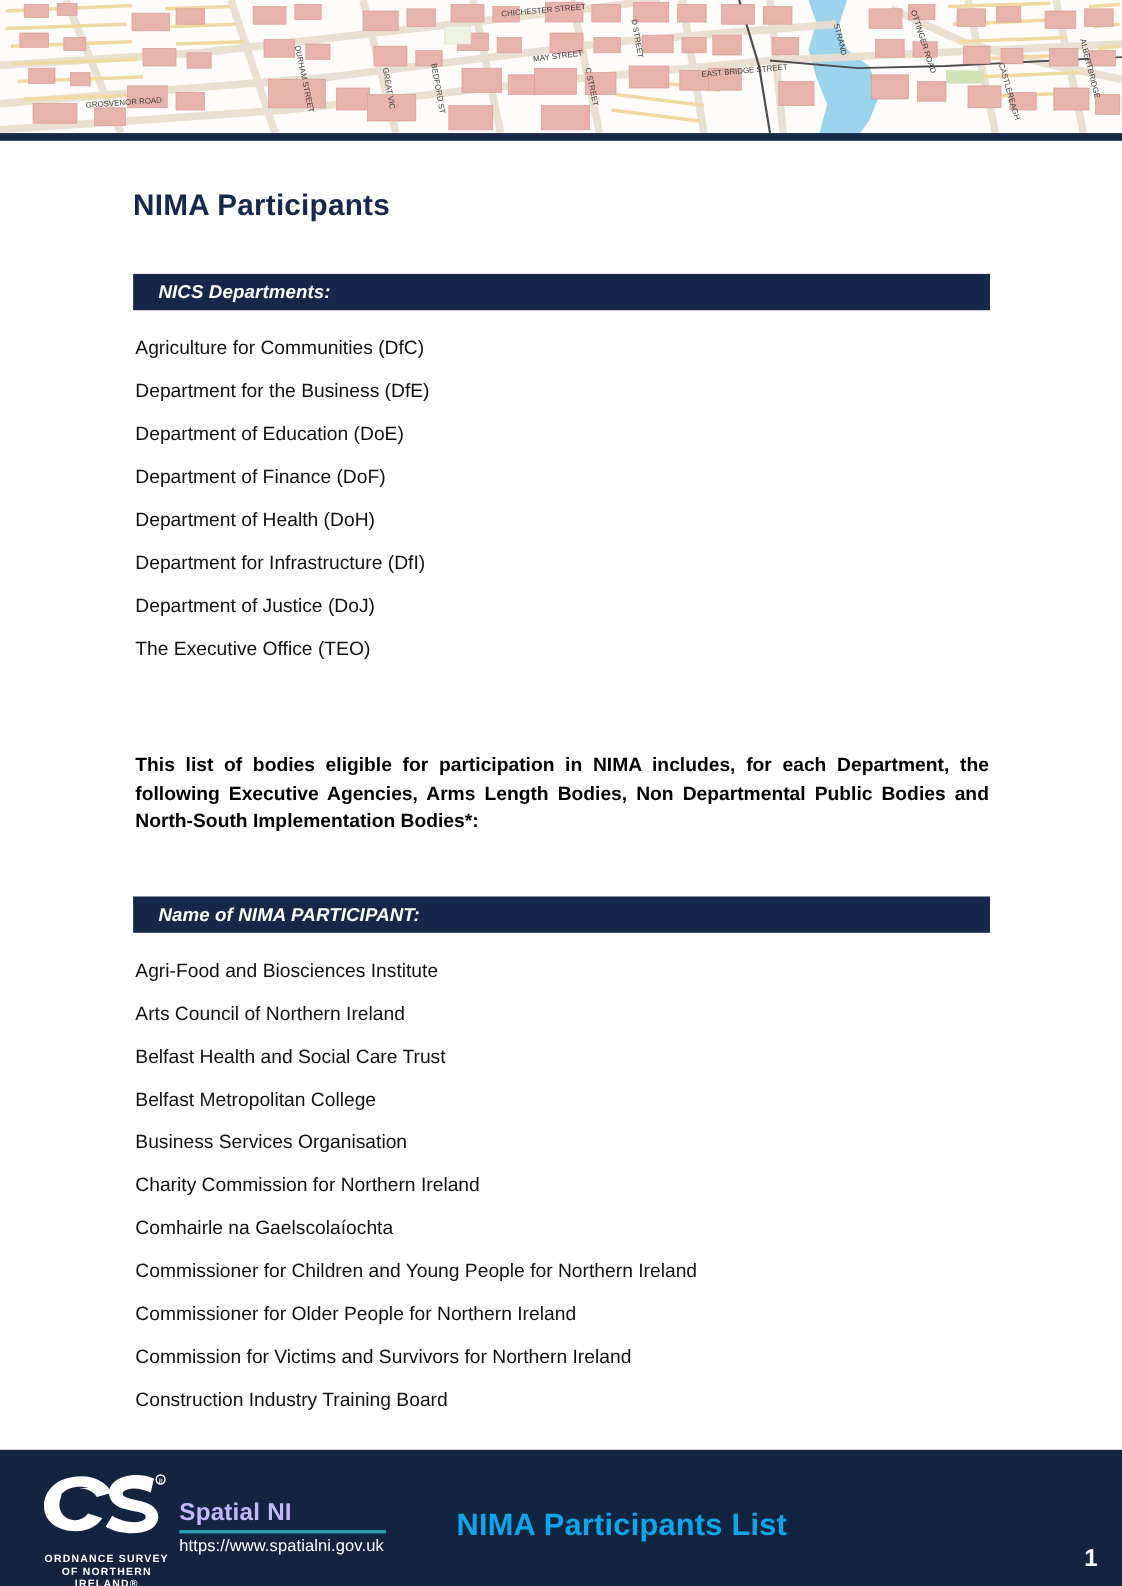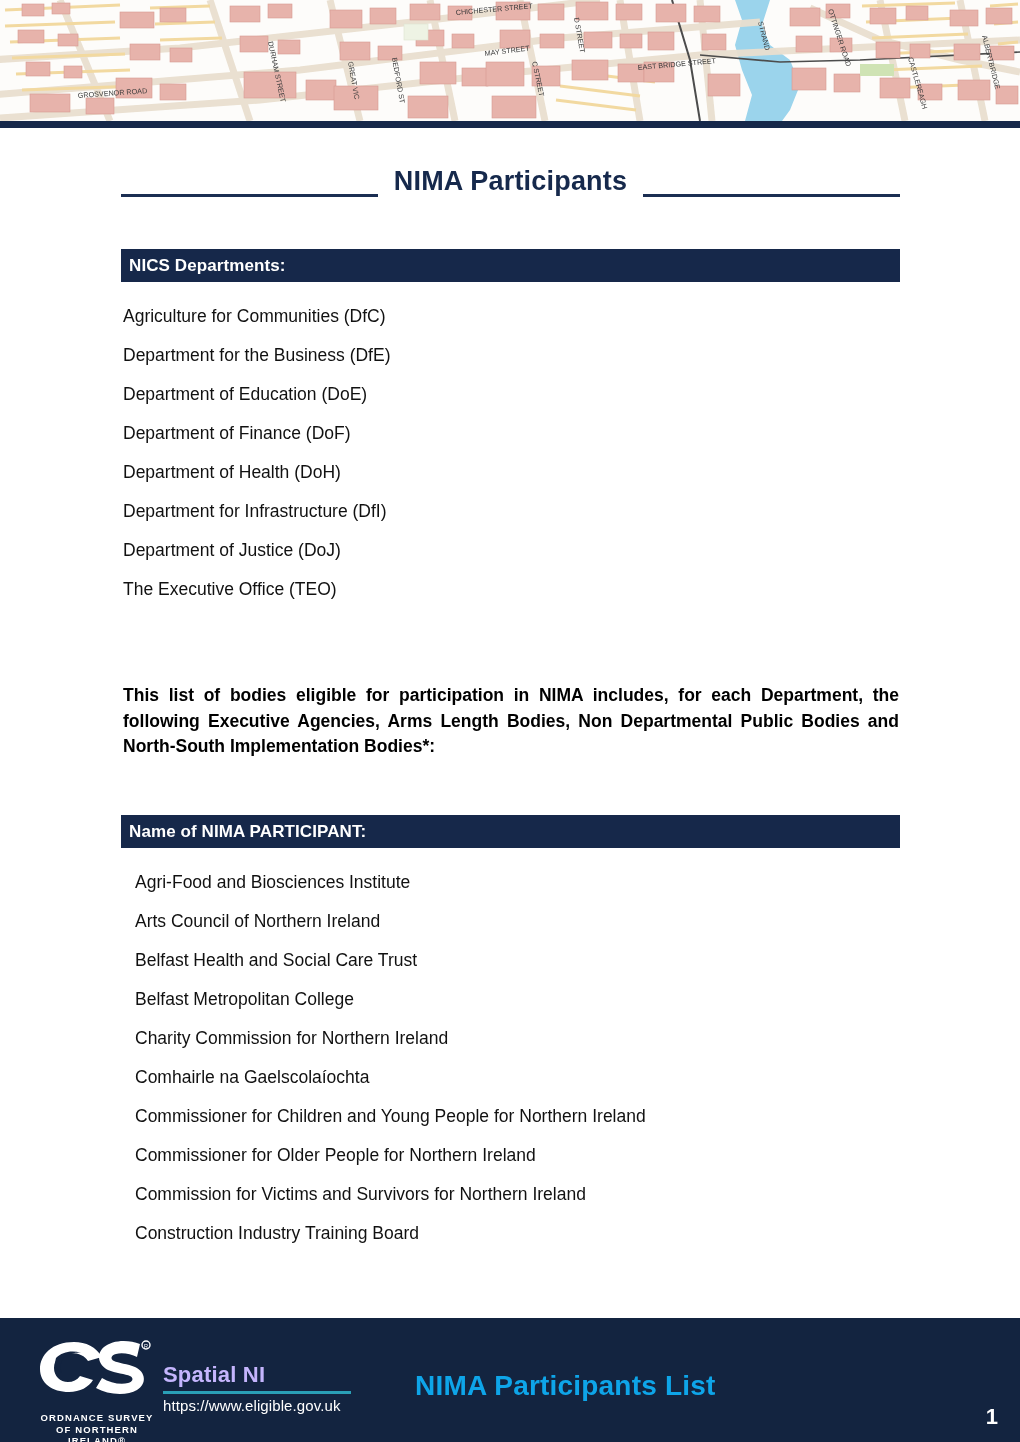--- a/index.html
+++ b/index.html
@@ -37,22 +37,23 @@
   }
 
   
   .title-row {
     position: absolute;
     top: 155px;
     left: 121px;
     width: 779px;
     height: 42px;
     display: flex;
-    align-items: flex-end;
+    align-items: flex-start;
     gap: 16px;
+    flex-direction: column;
   }
   .title-line {
     flex: 1 1 auto;
     height: 3px;
     background: #1b2e52;
   }
   .doc-title {
     flex: 0 0 auto;
     font-size: 27px;
     font-weight: bold;
@@ -68,35 +69,36 @@
     width: 779px;
     height: 33px;
     background: #16284a;
     display: flex;
     align-items: center;
   }
   .section-banner .banner-text {
     color: #ffffff;
     font-size: 17px;
     font-weight: bold;
-    padding-left: 8px;
+    padding-left: 23px;
     letter-spacing: 0.1px;
+    font-style: italic;
   }
   #banner-departments { top: 249px; }
   #banner-participants { top: 815px; }
 
   
   .entry-list {
     position: absolute;
     left: 123px;
     width: 790px;
     list-style: none;
   }
   #departments-list { top: 297px; }
-  #participants-list { top: 863px; margin-left: 12px; }
+  #participants-list { top: 863px; }
 
   .entry-list li {
     font-size: 17.5px;
     line-height: 39px;
     height: 39px;
     color: #111111;
     white-space: nowrap;
   }
 
   
@@ -359,20 +361,21 @@
 
 <div class="section-banner" id="banner-participants">
   <span class="banner-text">Name of NIMA PARTICIPANT:</span>
 </div>
 
 <ul class="entry-list" id="participants-list">
   <li>Agri-Food and Biosciences Institute</li>
   <li>Arts Council of Northern Ireland</li>
   <li>Belfast Health and Social Care Trust</li>
   <li>Belfast Metropolitan College</li>
+  <li>Business Services Organisation</li>
   <li>Charity Commission for Northern Ireland</li>
   <li>Comhairle na Gaelscolaíochta</li>
   <li>Commissioner for Children and Young People for Northern Ireland</li>
   <li>Commissioner for Older People for Northern Ireland</li>
   <li>Commission for Victims and Survivors for Northern Ireland</li>
   <li>Construction Industry Training Board</li>
 </ul>
 
 <div class="footer">
 
@@ -390,19 +393,19 @@
     </svg>
     <div class="os-wordmark">
       <div>ORDNANCE  SURVEY</div>
       <div>OF NORTHERN IRELAND®</div>
     </div>
   </div>
 
   <div class="footer-spatial">
     <div class="spatial-name">Spatial NI</div>
     <div class="spatial-divider"></div>
-    <div class="spatial-url">https://www.eligible.gov.uk</div>
+    <div class="spatial-url">https://www.spatialni.gov.uk</div>
   </div>
 
   <div class="footer-title">NIMA Participants List</div>
 
   <div class="footer-page-number">1</div>
 </div>
 
 </body></html>

